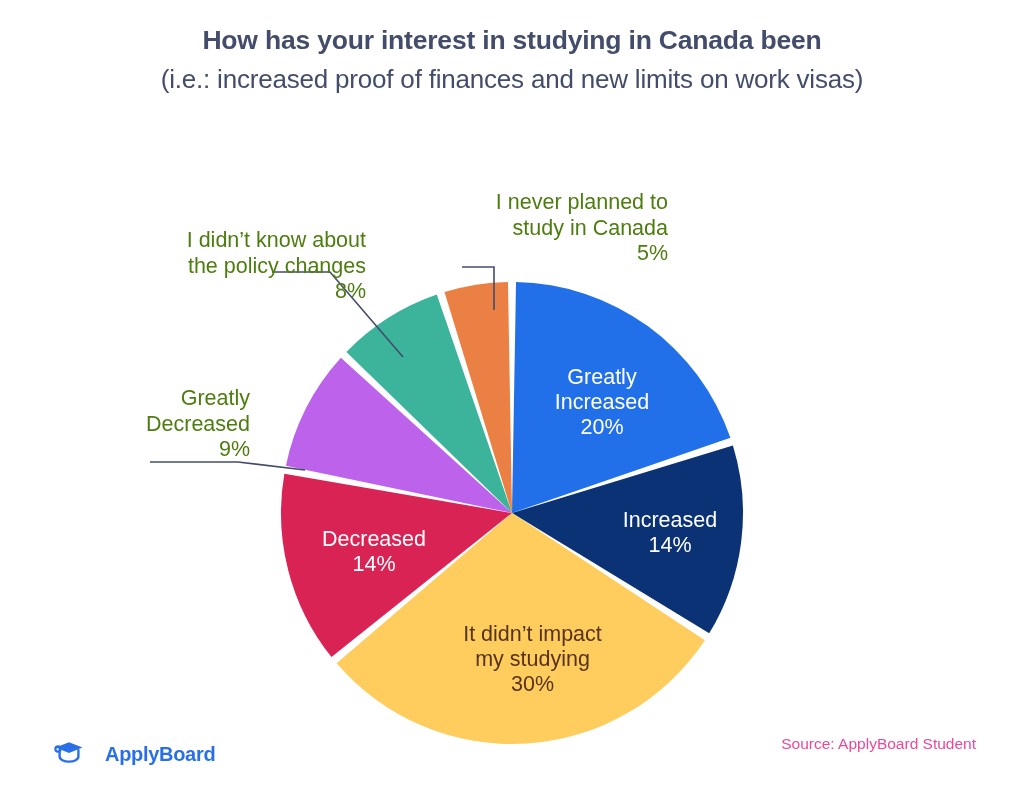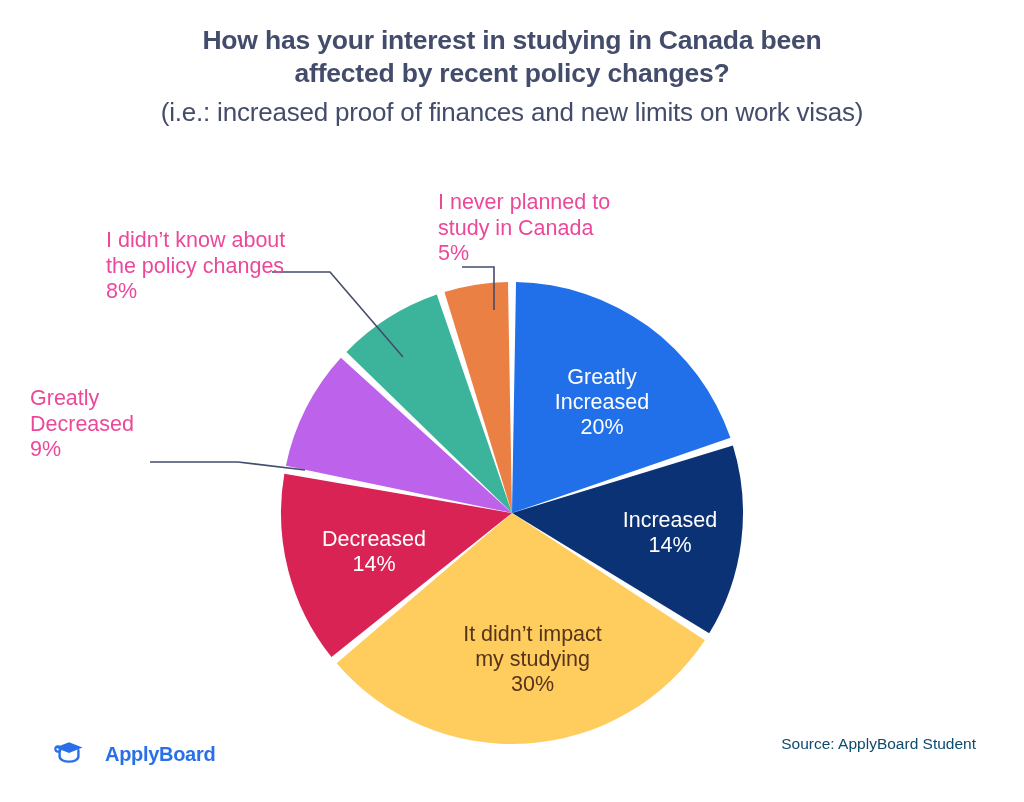--- a/index.html
+++ b/index.html
@@ -67,24 +67,24 @@
     font-size: 21.5px;
     line-height: 25px;
     white-space: nowrap;
     pointer-events: none;
   }
   .slice-label .pct { display: block; }
 
   
   .callout-label {
     position: absolute;
-    color: #ec4899;
+    color: #4d7c0f;
     font-size: 21.5px;
     line-height: 25.5px;
-    text-align: left;
+    text-align: right;
     white-space: nowrap;
   }
 
   
   #logo {
     position: absolute;
     left: 54px;
     top: 740px;
     display: flex;
     align-items: center;
@@ -95,33 +95,32 @@
     font-size: 20px;
     font-weight: bold;
     letter-spacing: -0.3px;
     margin-left: 14px;
   }
   #source {
     position: absolute;
     right: 48px;
     top: 733px;
     text-align: right;
-    color: #0c4a6e;
+    color: #ec4899;
     font-size: 15.5px;
     line-height: 21px;
   }
 </style>
 </head>
 <body>
 
 <div id="card">
 
   <div id="title-block">
     <div class="title-line">How has your interest in studying in Canada been</div>
-    <div class="title-line">affected by recent policy changes?</div>
     <div class="subtitle-line">(i.e.: increased proof of finances and new limits on work visas)</div>
   </div>
 
   <div id="chart-area">
 
     <svg id="pie-svg" width="1024" height="610" viewBox="0 0 1024 610">
       <g id="slice-group">
           <path d="M 512 363 L 516.03 132.04 A 231 231 0 0 1 730.41 287.79 Z" fill="#2170ea"></path>
           <path d="M 512 363 L 732.91 295.46 A 231 231 0 0 1 709.17 483.35 Z" fill="#0a3274"></path>
           <path d="M 512 363 L 704.85 490.16 A 231 231 0 0 1 336.61 513.33 Z" fill="#ffcc5e"></path>

